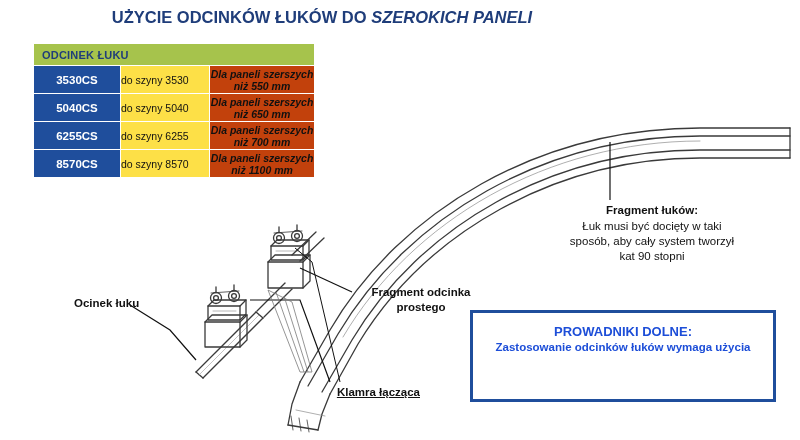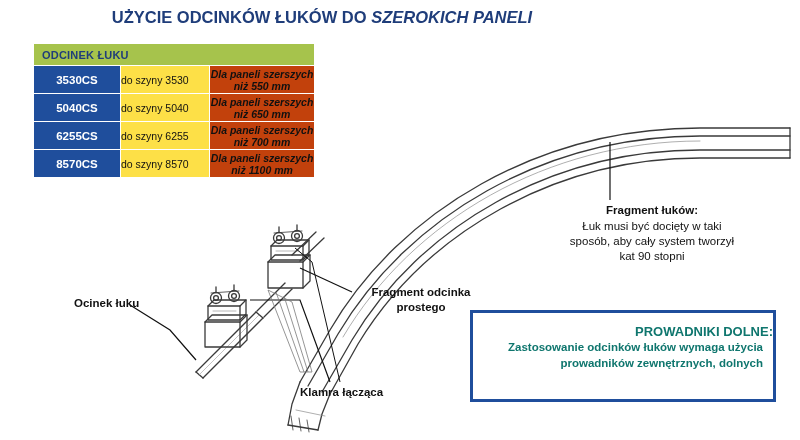--- a/index.html
+++ b/index.html
@@ -128,34 +128,35 @@
     left: 356px;
     top: 285px;
     width: 130px;
     text-align: center;
     line-height: 15px;
   }
   .anno-klamra {
     left: 300px;
     top: 385px;
     width: 120px;
-    text-align: left;
+    text-align: right;
+    text-decoration: underline;
   }
   
   .box {
     position: absolute;
     left: 470px;
     top: 310px;
     width: 306px;
     height: 92px;
     border: 3px solid #1f4e9c;
     background: #ffffff;
     box-sizing: border-box;
-    text-align: right;
-    color: #0f766e;
+    text-align: center;
+    color: #1d4ed8;
   }
   .box .bt {
     font-weight: bold;
     font-size: 13px;
     margin-top: 11px;
   }
   .box .bb {
     font-weight: bold;
     font-size: 11.5px;
     line-height: 16px;
@@ -331,17 +332,16 @@
     <span>Fragment odcinka</span><br>
     <span>prostego</span>
   </div>
 
   <div class="anno anno-klamra">Klamra łącząca</div>
 
   <div class="box">
     <div class="bt">PROWADNIKI DOLNE:</div>
     <div class="bb">
       <span>Zastosowanie odcinków łuków wymaga użycia</span><br>
-      <span>prowadników zewnętrznych, dolnych</span>
     </div>
   </div>
 
 </div>
 
 </body></html>

